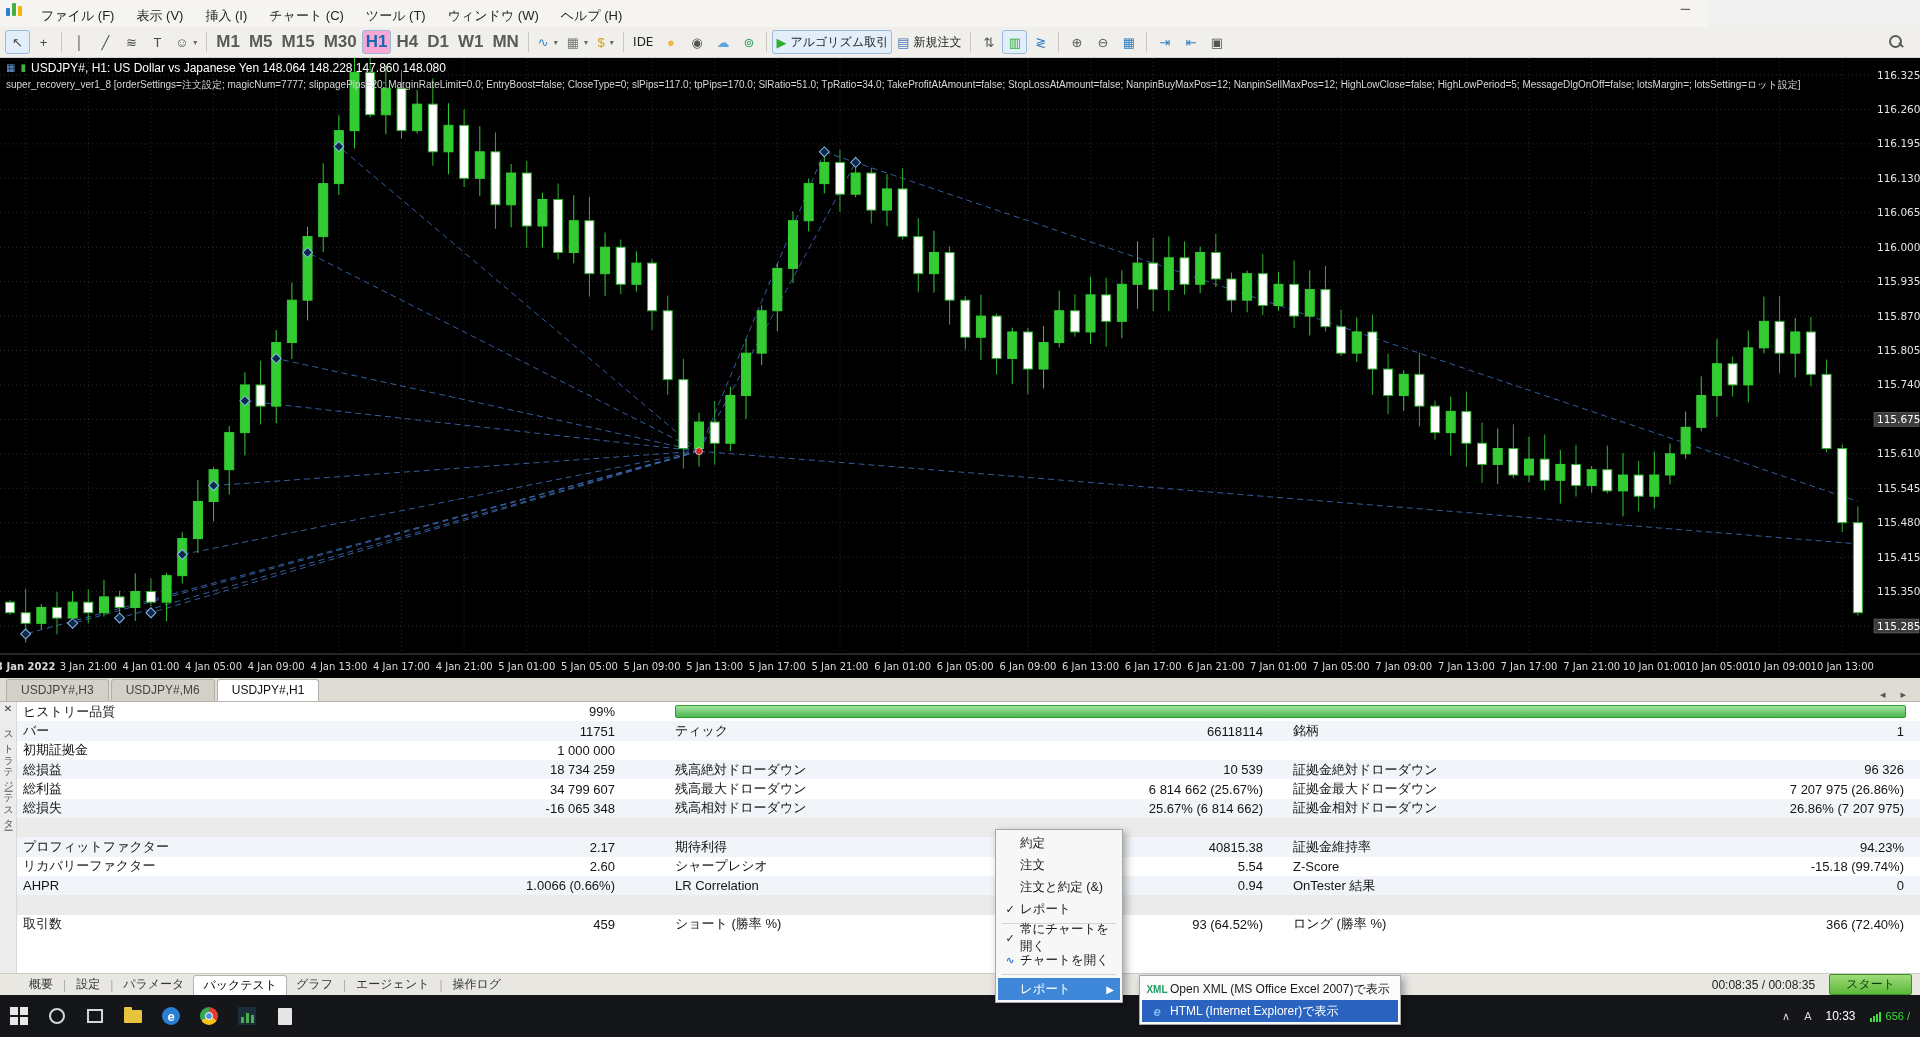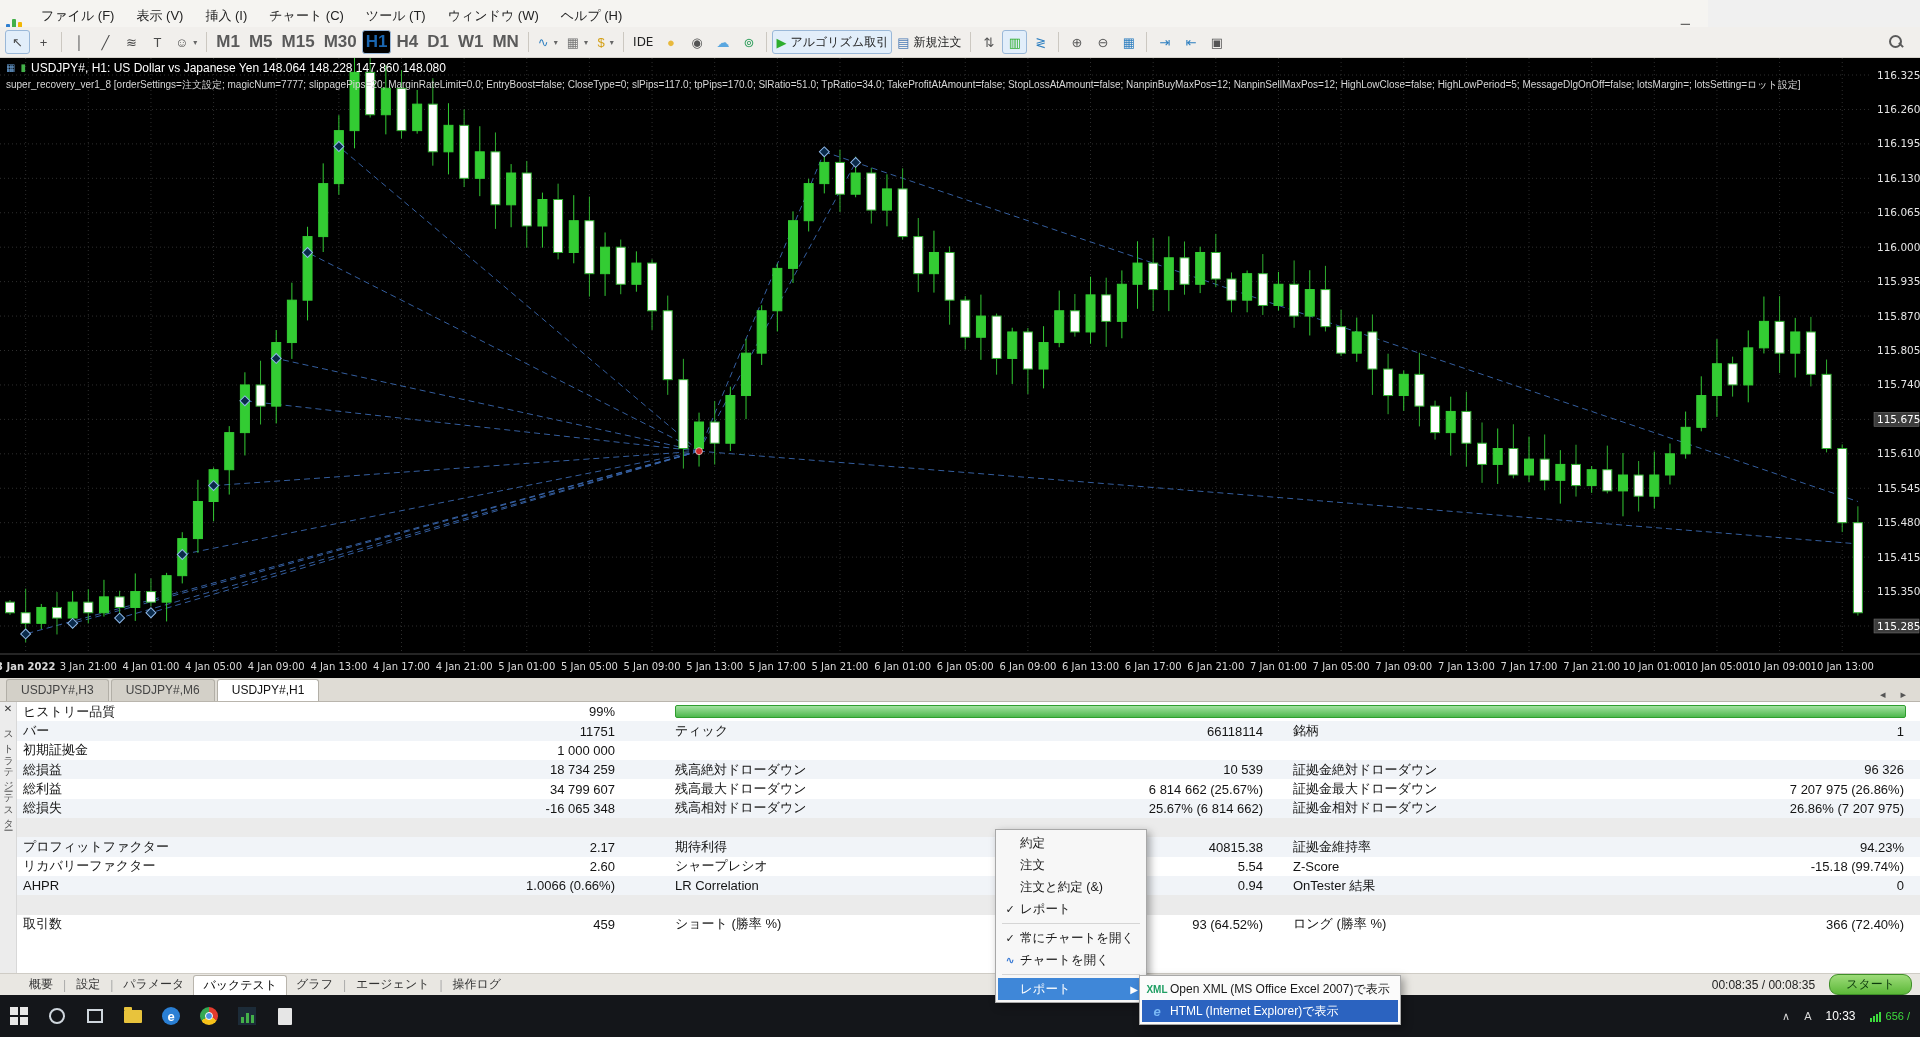--- a/index.html
+++ b/index.html
@@ -1,37 +1,37 @@
 <!DOCTYPE html>
 <html><head>
 <meta charset="utf-8">
 <style>
   *{margin:0;padding:0;box-sizing:border-box}
   html,body{width:1920px;height:1037px;overflow:hidden}
   body{font-family:"Liberation Sans","DejaVu Sans",sans-serif;background:#000;position:relative}
   #app{position:absolute;inset:0;width:1920px;height:1037px;background:#f0f0f0}
 
   
-  .menubar{position:absolute;top:0;left:0;width:1708px;height:27px;background:#f5f4f1;border-bottom:1px solid #ddd9d2;display:flex;align-items:flex-start;font-size:13px;color:#222;padding:16px 4px}
+  .menubar{position:absolute;top:0;left:0;width:1708px;height:27px;background:#f5f4f1;border-bottom:1px solid #ddd9d2;display:flex;align-items:flex-end;font-size:13px;color:#222;padding:16px 4px}
   .applogo{width:18px;height:16px;display:flex;align-items:flex-end;gap:2px;margin:0 6px 0 2px}
   .applogo i{display:block;width:4px;border-radius:1px}
   .applogo i:nth-child(1){height:8px;background:#2f7fd0}
   .applogo i:nth-child(2){height:13px;background:#43b049}
   .applogo i:nth-child(3){height:10px;background:#f2b705}
   .mitem{padding:0 11px;height:100%;display:flex;align-items:center;cursor:default}
   .winmin{margin-left:auto;padding:0 14px;color:#333;font-size:13px}
 
   
   .toolbar{position:absolute;top:27px;left:0;width:1920px;height:31px;background:#f1efec;border-bottom:1px solid #d6d3cc;display:flex;align-items:center;padding:0 5px;gap:1px}
   .tbtn{height:24px;min-width:25px;display:flex;align-items:center;justify-content:center;gap:4px;font-size:13px;color:#4a4a4a;border:1px solid transparent;border-radius:3px;padding:0 3px}
   .tbtn.active{border-color:#9ab8d8;background:#e2eefa}
   .tbtn .tlabel{font-size:12px;color:#222}
   .tbtn .dd{font-size:8px;color:#666;margin-left:1px}
   .tf{font-size:17px;font-weight:bold;color:#5a5a5a;min-width:27px}
-  .tf.active{color:#1a66b0;border-color:#9ab8d8;background:#000000}
+  .tf.active{color:#1a66b0;border-color:#9ab8d8;background:#f9a8d4}
   .tsep{width:1px;height:20px;background:#ccc8c1;margin:0 4px}
   .maglass{margin-left:auto;margin-right:10px;width:18px;height:18px;position:relative}
   .maglass::before{content:"";position:absolute;left:2px;top:2px;width:9px;height:9px;border:2px solid #5a5a5a;border-radius:50%}
   .maglass::after{content:"";position:absolute;left:11px;top:11px;width:6px;height:2px;background:#5a5a5a;transform:rotate(45deg)}
 
   
   .chart{position:absolute;top:58px;left:0;width:1920px;height:620px;background:#000}
   .chart svg{position:absolute;inset:0;background:#000}
   .chart-head{position:absolute;top:3px;left:6px;display:flex;align-items:center;gap:5px;color:#fff;font-size:12px;z-index:2;white-space:nowrap}
   .wicon{font-size:10px;line-height:10px}
@@ -70,21 +70,21 @@
   .val.c4{padding-right:4px}
   .val.c6{padding-right:16px}
   .qbar{grid-column:3/7;height:13px;margin:0 14px 0 58px;background:linear-gradient(180deg,#a3e2a0,#4db84d);border:1px solid #2f9e2f;border-radius:2px}
 
   
   .ttabs{position:absolute;top:973px;left:0;width:1920px;height:22px;background:#e9e7e2;border-top:1px solid #cfccc5;display:flex;align-items:center;font-size:12px;color:#333;padding-left:20px}
   .ttab{padding:2px 9px;height:20px;display:flex;align-items:center}
   .ttab.active{background:#fff;border:1px solid #b9b5ad;border-bottom:none;border-radius:3px 3px 0 0;color:#000}
   .tpipe{color:#aaa;margin:0 1px}
   .timer{margin-left:auto;color:#222;font-size:12px;margin-right:14px}
-  .startbtn{background:linear-gradient(180deg,#9edc7a,#5cb838);border:1px solid #3f8f28;color:#0c3a0c;font-size:12px;padding:1px 16px;border-radius:9px;margin-right:8px}
+  .startbtn{background:linear-gradient(180deg,#9edc7a,#5cb838);border:1px solid #3f8f28;color:#0c3a0c;font-size:12px;padding:1px 16px;border-radius:2px;margin-right:8px}
 
   
   .taskbar{position:absolute;top:995px;left:0;width:1920px;height:42px;background:#14161a;display:flex;align-items:center;color:#ddd}
   .tb-ico{width:38px;height:42px;display:flex;align-items:center;justify-content:center}
   .startico{display:grid;grid-template-columns:8px 8px;grid-template-rows:8px 8px;gap:2px}
   .startico i{background:#e8e8e8;display:block}
   .circleico{width:16px;height:16px;border:2px solid #cfd6dd;border-radius:50%}
   .tvico{width:16px;height:14px;border:2px solid #cfd6dd}
   .folderico{width:18px;height:13px;background:#e8c33c;border-radius:1px;position:relative}
   .folderico::before{content:"";position:absolute;top:-3px;left:0;width:8px;height:3px;background:#e8c33c;border-radius:1px 1px 0 0}
@@ -97,21 +97,21 @@
   .docico{width:14px;height:17px;background:#e6e6e6;border-radius:1px}
   .tray{margin-left:auto;display:flex;align-items:center;gap:14px;padding-right:10px;font-size:12px}
   .trayglyph{color:#d8d8d8;font-size:11px}
   .clock{color:#fff}
   .net{display:flex;align-items:flex-end;gap:1px;color:#3ddc3d;font-size:11px}
   .net .bars{display:flex;align-items:flex-end;gap:1px;margin-right:4px}
   .net .bars i{display:block;width:2px;background:#3ddc3d}
   .net .bars i:nth-child(1){height:4px}.net .bars i:nth-child(2){height:6px}.net .bars i:nth-child(3){height:8px}.net .bars i:nth-child(4){height:10px}
 
   
-  .cmenu{position:absolute;left:995px;top:829px;width:152px;background:#f7f7f7;border:1px solid #a8a8a8;box-shadow:3px 3px 8px rgba(0,0,0,.35);padding:2px;font-size:12.5px;color:#1a1a1a;z-index:100}
+  .cmenu{position:absolute;left:995px;top:829px;width:128px;background:#f7f7f7;border:1px solid #a8a8a8;box-shadow:3px 3px 8px rgba(0,0,0,.35);padding:2px;font-size:12.5px;color:#1a1a1a;z-index:100}
   .citem{height:22px;display:flex;align-items:center;padding:0 6px 0 2px}
   .citem.hl{background:#3f87d8;color:#fff}
   .ck{width:20px;text-align:center;font-size:11px;flex:0 0 20px}
   .chartglyph{color:#3a7bd5;font-weight:bold}
   .csep{height:1px;background:#d5d5d5;margin:3px 4px}
   .subarrow{margin-left:auto;font-size:10px}
   .submenu{position:absolute;left:1139px;top:975px;width:262px;background:#fbfbfb;border:1px solid #a8a8a8;box-shadow:3px 3px 8px rgba(0,0,0,.35);padding:2px;font-size:12px;color:#1a1a1a;z-index:101}
   .sitem{height:22px;display:flex;align-items:center;padding:0 6px 0 2px}
   .sitem.hl{background:#2b63c0;color:#fff}
   .sicon{width:26px;flex:0 0 26px;text-align:center;font-size:10px;font-weight:bold}

